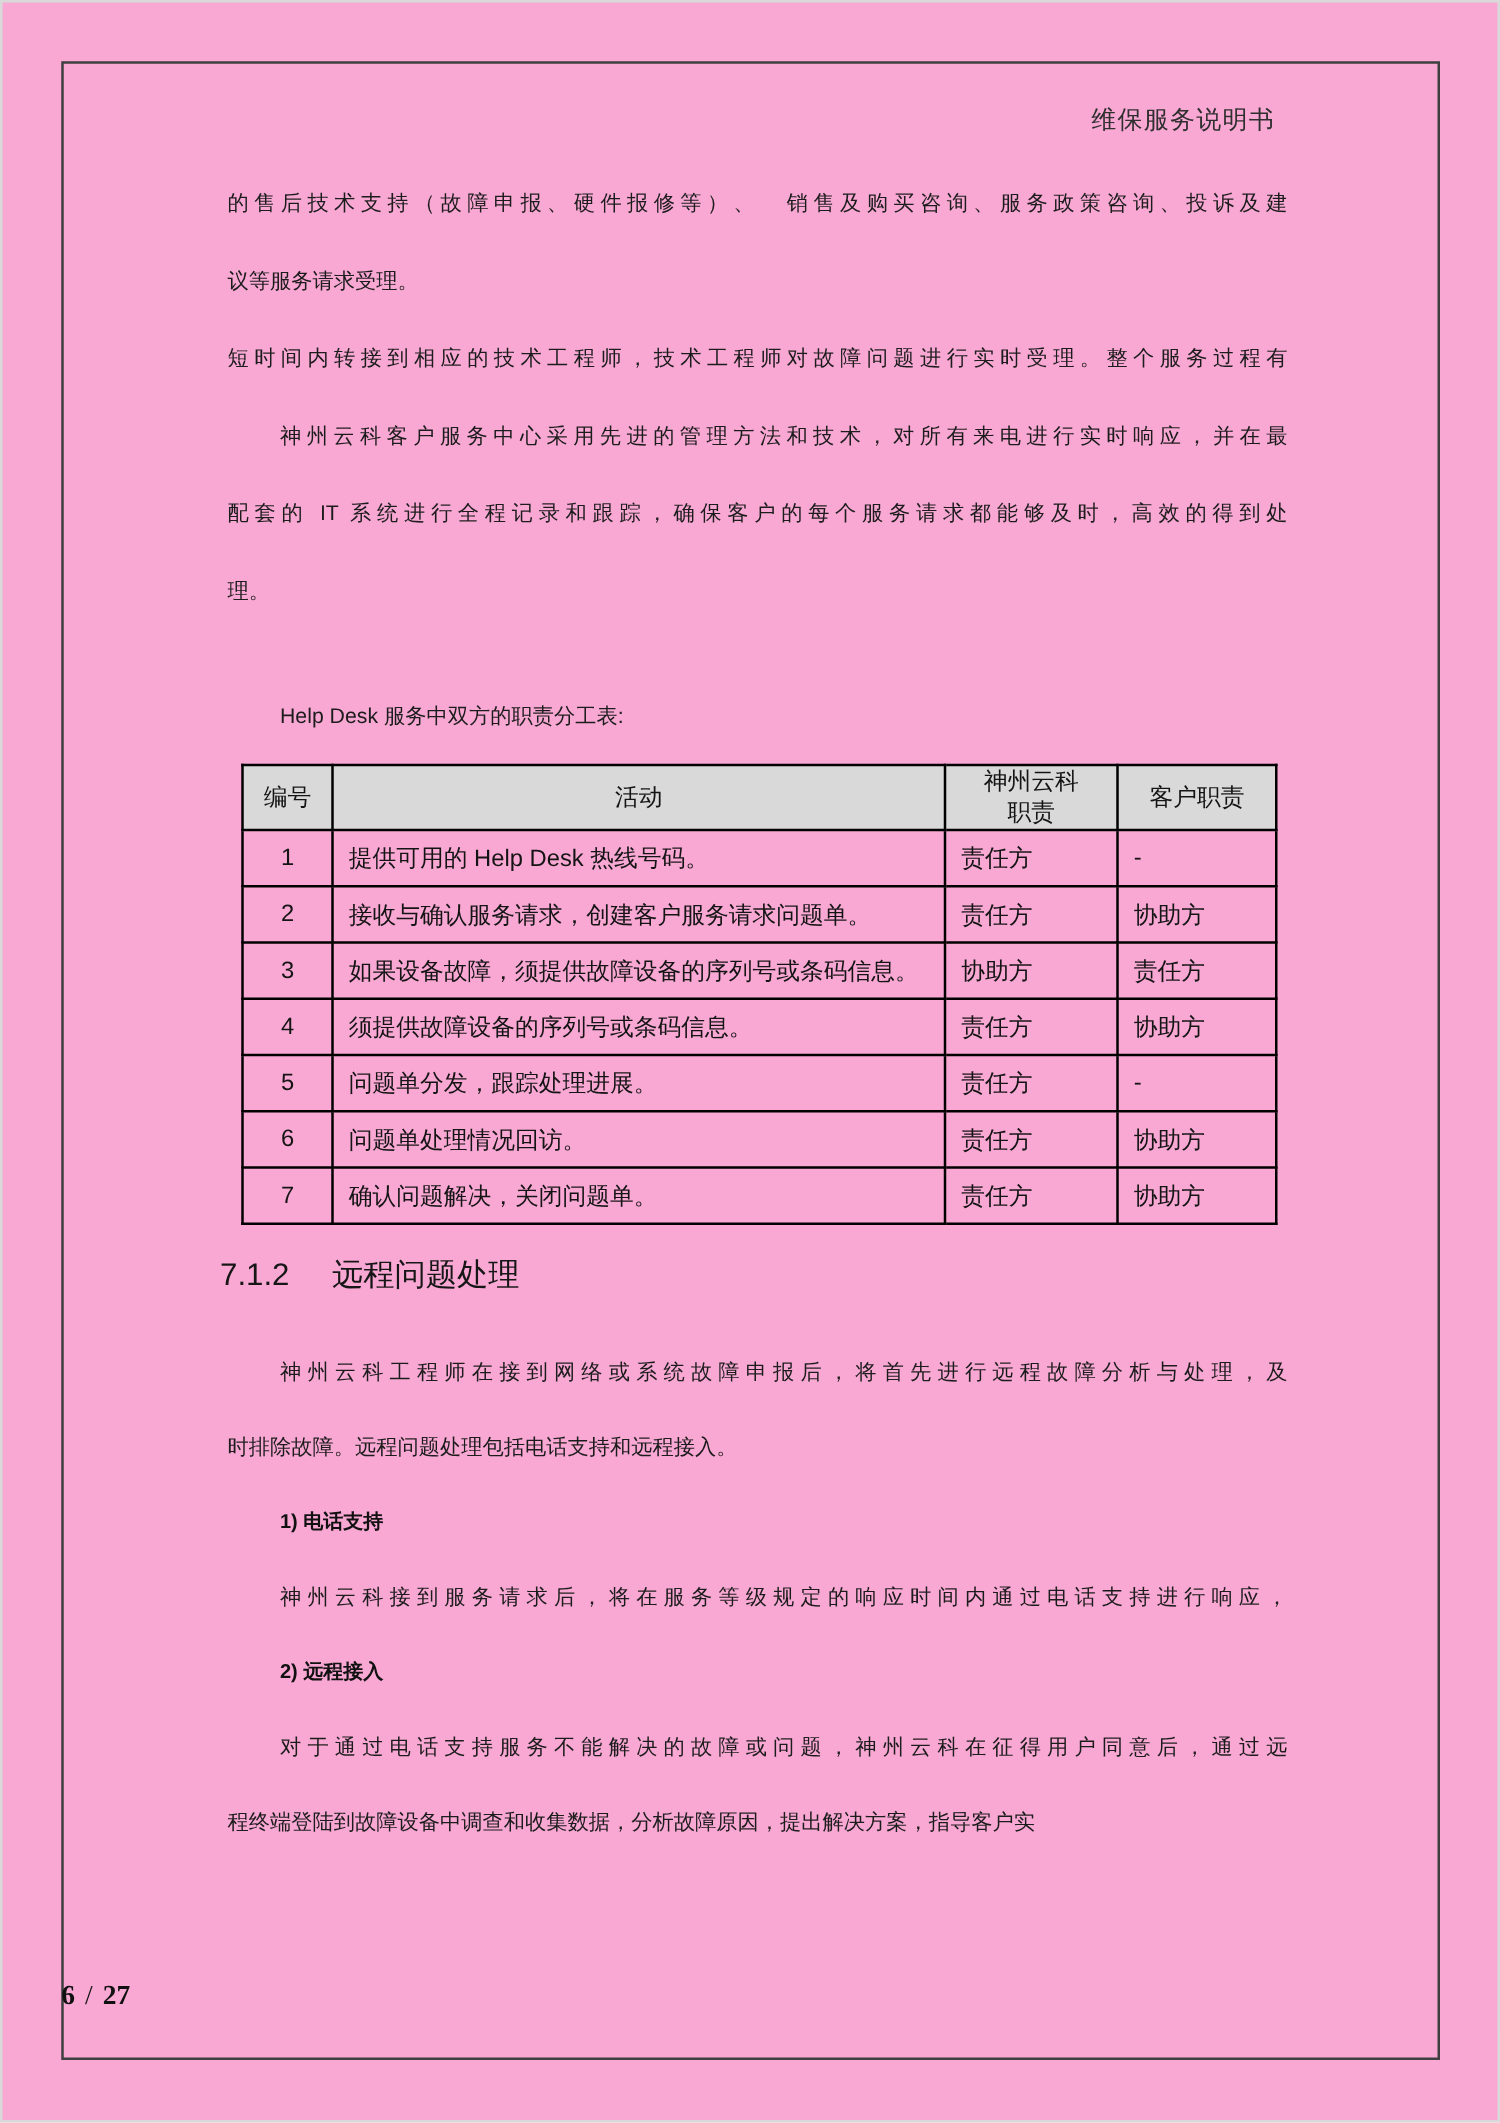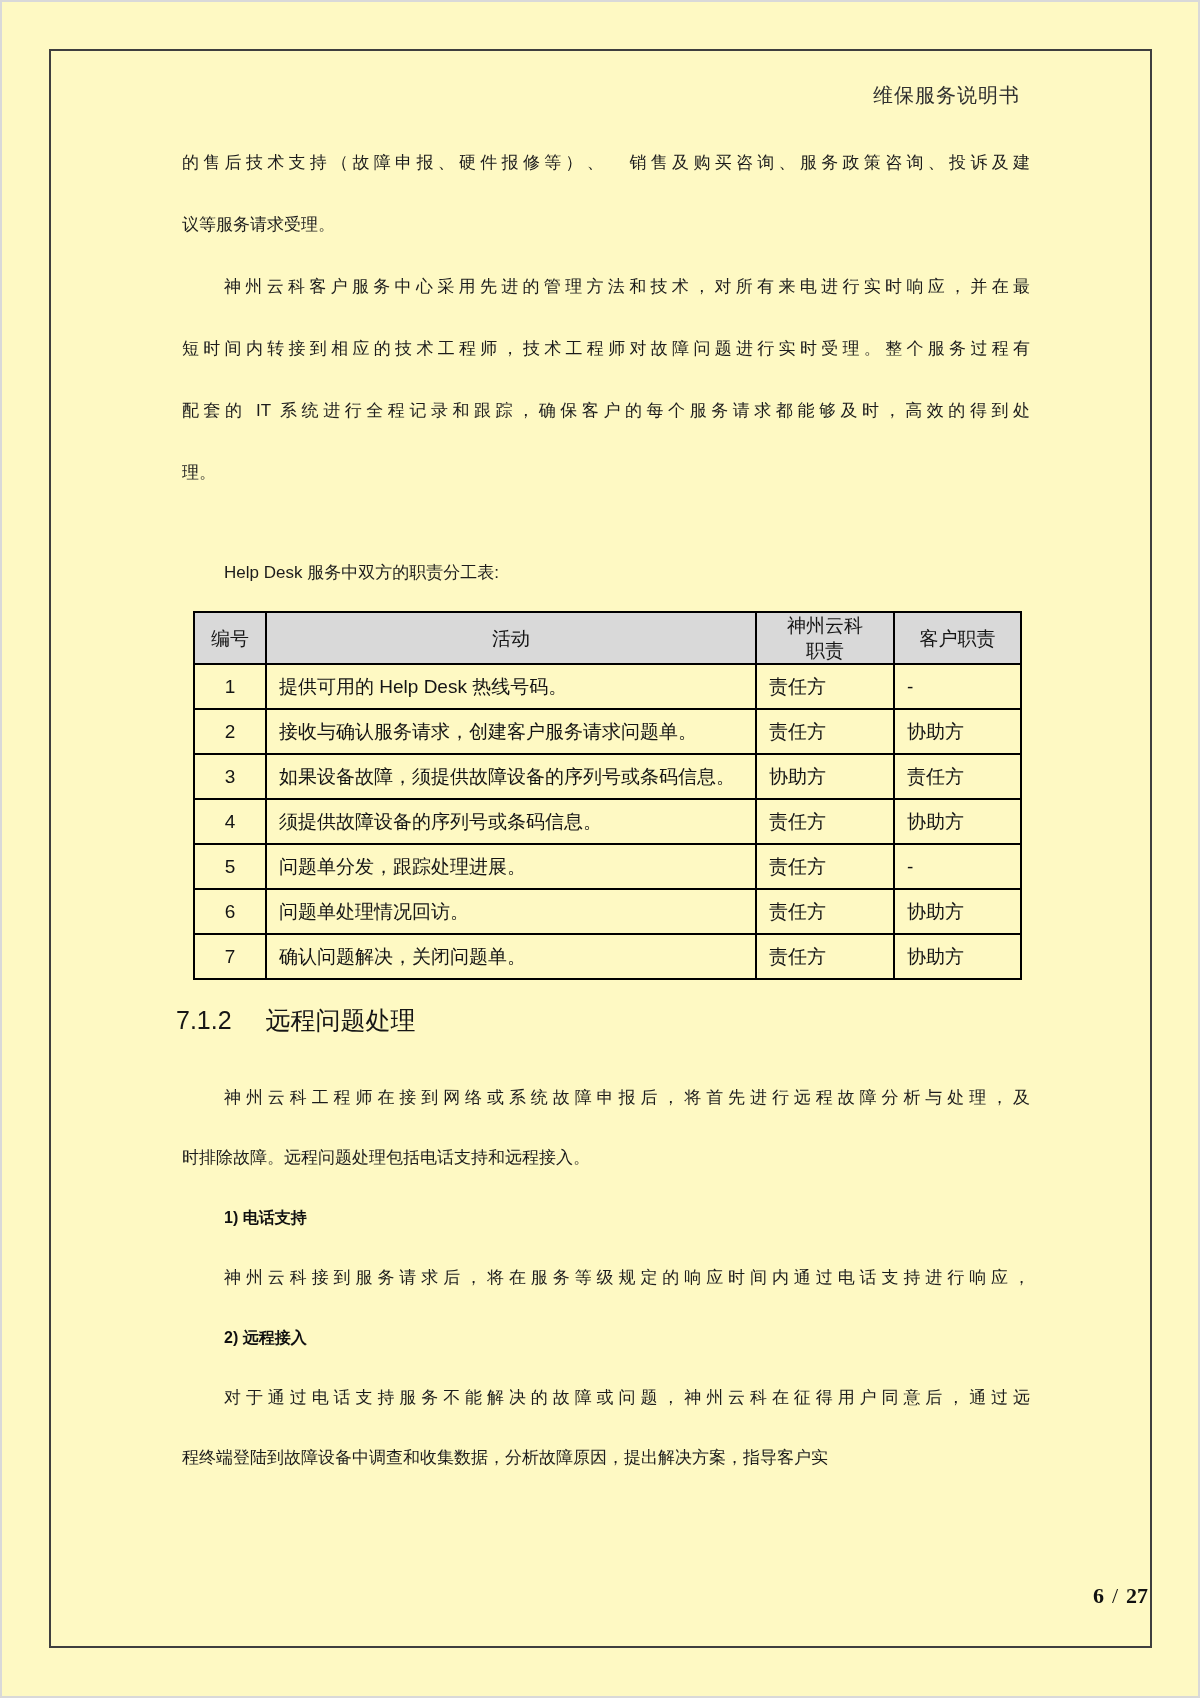--- a/index.html
+++ b/index.html
@@ -1,19 +1,19 @@
 <!DOCTYPE html>
 <html><head>
 <meta charset="utf-8">
 <style>
   html,body { margin:0; padding:0; background:#ffffff; }
   .page {
     position:relative;
     width:1200px; height:1698px;
-    background:#fef9c3;
+    background:#f9a8d4;
     font-family:"Liberation Sans", sans-serif;
     color:#1a1a1a;
     box-shadow: inset 0 0 0 2px #d9d9d9;
     overflow:hidden;
   }
   .inner-border {
     position:absolute; left:49px; top:49px;
     width:1099px; height:1595px;
     border:2px solid #3f3f3f;
   }
@@ -63,42 +63,42 @@
   }
   .h712 .sec-title { margin-left:34px; }
   .remote-first { margin-top:18px; }
   .subhead {
     font-size:16px; font-weight:bold;
     line-height:60px; height:60px;
     text-indent:42px; color:#111111;
   }
   .doc-footer {
     position:absolute; left:49px; right:52px; top:1583px;
-    text-align:right;
+    text-align:left;
     font-family:"Liberation Serif", serif;
     font-size:22px; color:#111111;
   }
   .doc-footer .b { font-weight:bold; }
   .doc-footer .sep { font-weight:normal; padding:0 8px; }
 </style>
 </head>
 <body>
 
 <div class="page">
   <div class="inner-border"></div>
 
   <div class="doc-header">维保服务说明书</div>
 
   <div class="content">
 
     <div class="line just">的售后技术支持（故障申报、硬件报修等）、　销售及购买咨询、服务政策咨询、投诉及建</div>
     <div class="line">议等服务请求受理。</div>
 
+    <div class="line just">短时间内转接到相应的技术工程师，技术工程师对故障问题进行实时受理。整个服务过程有</div>
     <div class="line just indent">神州云科客户服务中心采用先进的管理方法和技术，对所有来电进行实时响应，并在最</div>
-    <div class="line just">短时间内转接到相应的技术工程师，技术工程师对故障问题进行实时受理。整个服务过程有</div>
     <div class="line just">配套的 IT 系统进行全程记录和跟踪，确保客户的每个服务请求都能够及时，高效的得到处</div>
     <div class="line">理。</div>
 
     <div class="line helpdesk-line indent">Help Desk 服务中双方的职责分工表:</div>
 
     <table class="resp">
       <colgroup>
         <col style="width:72px">
           <col style="width:490px">
           <col style="width:138px">

